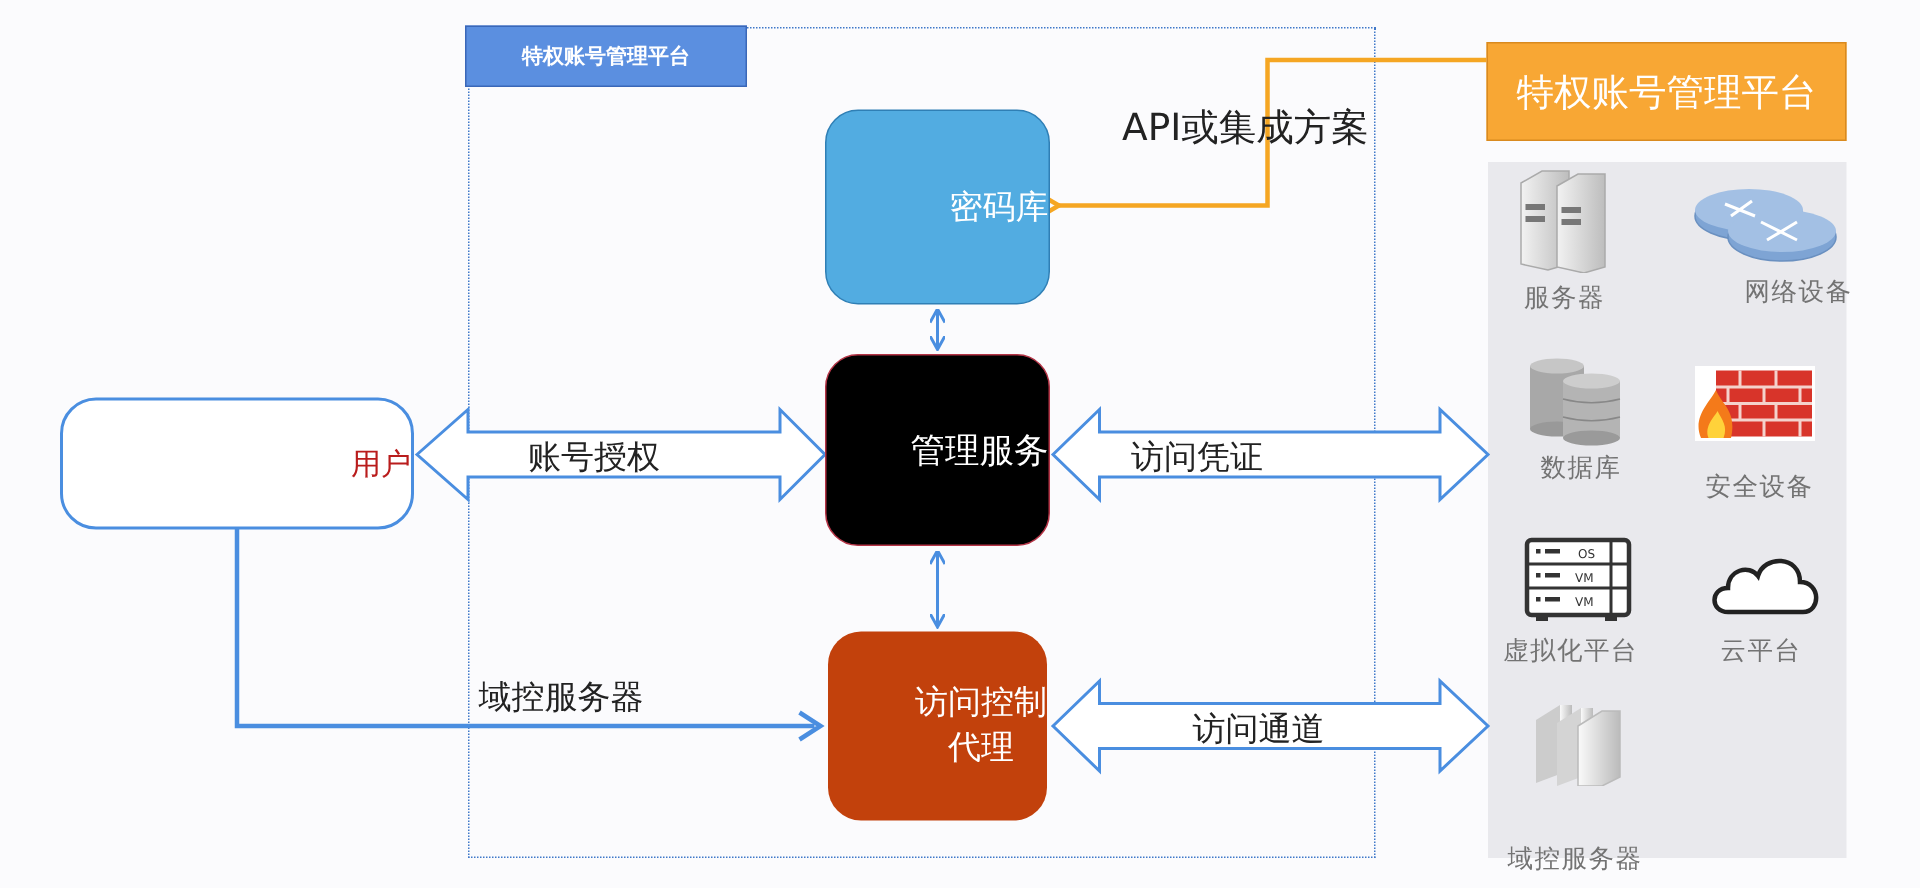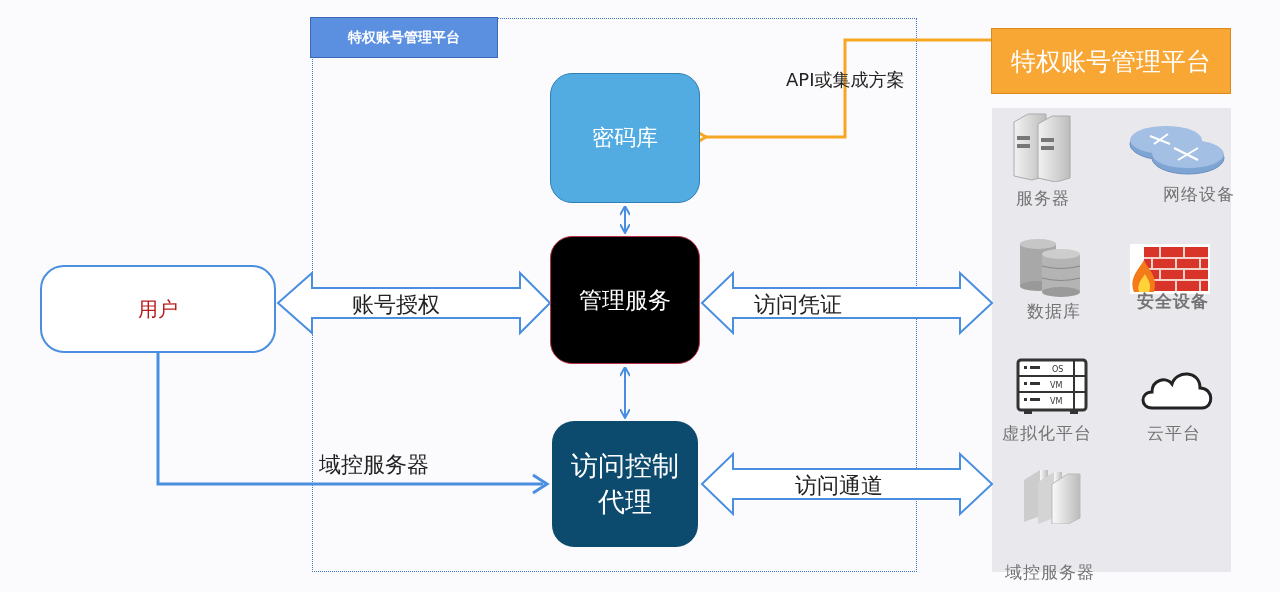--- a/index.html
+++ b/index.html
@@ -2,24 +2,24 @@
 <html><head>
 <meta charset="utf-8">
 <style>
   html, body { margin:0; padding:0; }
   body { width:1280px; height:592px; background:#fbfbfd; position:relative; overflow:hidden;
          font-family:"DejaVu Sans", sans-serif; }
   .abs { position:absolute; }
   .platform-frame { left:312px; top:18px; width:605px; height:554px; border:1.5px dotted #3f78c9; box-sizing:border-box; }
   .platform-label { left:310px; top:17px; width:188px; height:41px; background:#5b8fe0; border:1.5px solid #3a67b8;
          box-sizing:border-box; color:#fff; font-size:14px; font-weight:bold; display:flex; align-items:center; justify-content:center; }
-  .node { display:flex; align-items:center; justify-content:center; text-align:center; color:#fff; box-sizing:border-box; border-radius:22px; }
+  .node { display:flex; align-items:center; justify-content:flex-end; text-align:center; color:#fff; box-sizing:border-box; border-radius:22px; }
   .vault { left:550px; top:73px; width:150px; height:130px; background:#52ace1; border:1.5px solid #2f7fb5; font-size:22px; }
   .mgmt { left:550px; top:236px; width:150px; height:128px; background:#000000; border:1.5px solid #b43446; font-size:23px; font-weight:normal; }
-  .proxy { left:552px; top:421px; width:146px; height:126px; background:#0c4a6e; border:none; font-size:27px; line-height:1.35; }
+  .proxy { left:552px; top:421px; width:146px; height:126px; background:#c2410c; border:none; font-size:22px; line-height:1.35; }
   .user { left:40px; top:265px; width:236px; height:88px; background:#fff; border:2px solid #4a8ee0; border-radius:24px;
           color:#b91c1c; font-size:20px; }
   .third { left:991px; top:28px; width:240px; height:66px; background:#f8a734; border:1.5px solid #d98a1f; box-sizing:border-box;
            color:#fff; font-size:25px; display:flex; align-items:center; justify-content:center; }
   .asset-panel { left:992px; top:108px; width:239px; height:464px; background:#e9e9ed; }
   .edge-label { color:#222; font-size:22px; white-space:nowrap; }
   .asset-label { color:#737373; font-size:17px; white-space:nowrap; letter-spacing:1px; text-align:center; }
   svg.overlay { position:absolute; left:0; top:0; }
 </style>
 </head>
@@ -69,21 +69,21 @@
   <div>
     <div>访问控制</div>
     <div>代理</div>
   </div>
 </div>
 <div class="abs node user">
   <span>用户</span>
 </div>
 <div class="abs third">特权账号管理平台</div>
 
-<div class="abs edge-label" style="left:786px;top:68px;font-size:18px;">API或集成方案</div>
+<div class="abs edge-label" style="left:748px;top:68px;font-size:25px;">API或集成方案</div>
 <div class="abs edge-label" style="left:352px;top:290px;">账号授权</div>
 <div class="abs edge-label" style="left:754px;top:290px;">访问凭证</div>
 <div class="abs edge-label" style="left:319px;top:450px;">域控服务器</div>
 <div class="abs edge-label" style="left:795px;top:471px;">访问通道</div>
 
 <svg class="abs" style="left:1012px;top:112px" width="72" height="70">
   <defs>
       <linearGradient id="gs" x1="0" x2="1">
         <stop offset="0" stop-color="#f2f2f2"></stop>
         <stop offset="1" stop-color="#bdbdbd"></stop>
@@ -118,21 +118,21 @@
 </svg>
 <div class="abs asset-label" style="left:1024px;top:300px;width:60px;">数据库</div>
 
 <svg class="abs" style="left:1130px;top:244px" width="80" height="50">
   <rect x="0" y="0" width="80" height="50" fill="#fff"></rect>
   <rect x="14" y="3" width="64" height="44" fill="#d8342a"></rect>
   <path d="M14,14 H78 M14,25 H78 M14,36 H78 M30,3 V14 M54,3 V14 M22,14 V25 M46,14 V25 M70,14 V25 M30,25 V36 M54,25 V36 M22,36 V47 M46,36 V47 M70,36 V47" stroke="#f4d2cc" stroke-width="2"></path>
   <path d="M4,48 C-2,34 10,24 14,16 C18,26 28,30 24,48 Z" fill="#f47a1a"></path>
   <path d="M9,48 C6,40 13,34 15,30 C18,36 22,40 19,48 Z" fill="#ffd23a"></path>
 </svg>
-<div class="abs asset-label" style="left:1132px;top:290px;width:82px;font-weight:bold;">安全设备</div>
+<div class="abs asset-label" style="left:1132px;top:313px;width:82px;">安全设备</div>
 
 <svg class="abs" style="left:1016px;top:358px" width="72" height="58">
   <rect x="2" y="2" width="68" height="50" rx="3" fill="#fff" stroke="#333" stroke-width="3"></rect>
   <line x1="2" y1="18" x2="70" y2="18" stroke="#333" stroke-width="2"></line>
   <line x1="2" y1="34" x2="70" y2="34" stroke="#333" stroke-width="2"></line>
   <line x1="58" y1="2" x2="58" y2="52" stroke="#333" stroke-width="2"></line>
   <rect x="8" y="8" width="3" height="3" fill="#333"></rect>
     <rect x="14" y="8" width="10" height="3" fill="#333"></rect>
   <rect x="8" y="24" width="3" height="3" fill="#333"></rect>
     <rect x="14" y="24" width="10" height="3" fill="#333"></rect>

